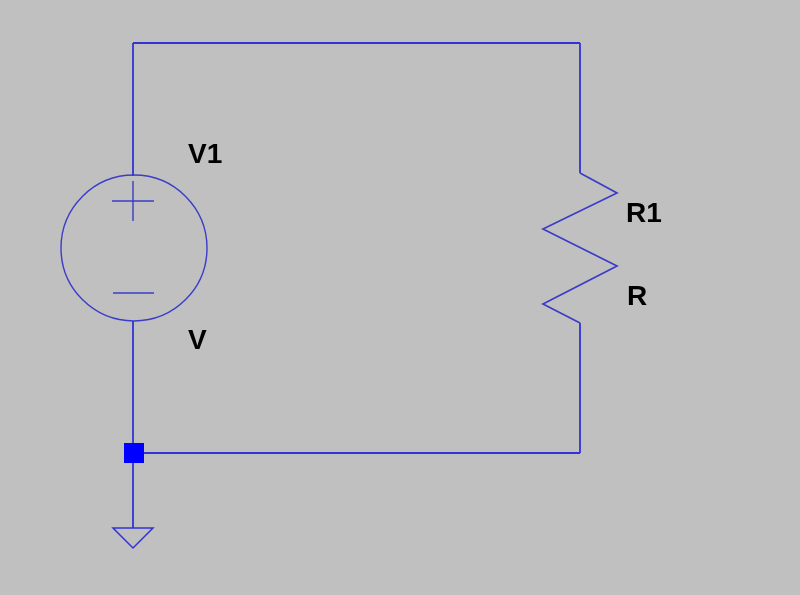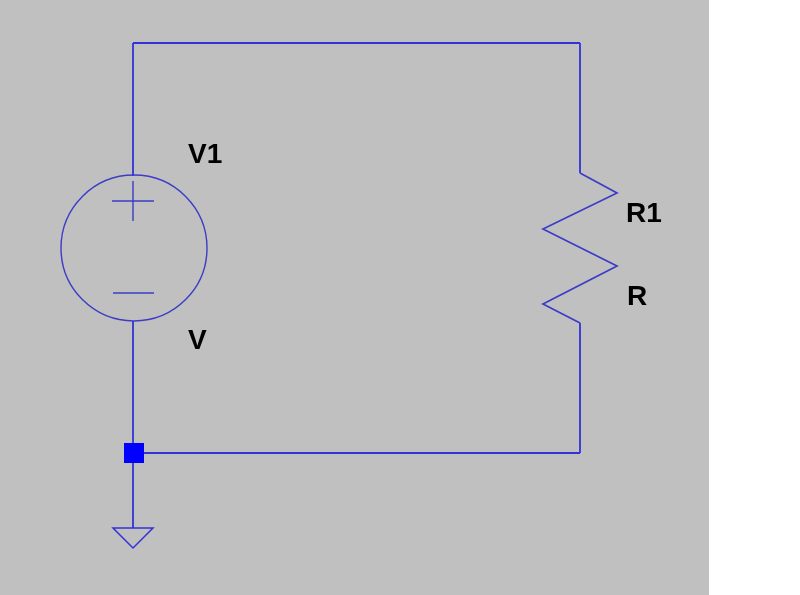--- a/index.html
+++ b/index.html
@@ -1,18 +1,18 @@
 <!DOCTYPE html>
 <html><head>
 <meta charset="utf-8">
 <style>
   html, body { margin: 0; padding: 0; }
   .canvas {
     position: relative;
-    width: 709px;
+    width: 800px;
     height: 595px;
     background: #c0c0c0;
     overflow: hidden;
     font-family: "Liberation Sans", sans-serif;
   }
   svg { display: block; }
   .wire   { stroke: #3232d6; stroke-width: 1.8; fill: none; }
   .symbol { stroke: #3c3cc8; stroke-width: 1.4; fill: none; }
   .res    { stroke: #3c3cc8; stroke-width: 1.7; fill: none; stroke-linejoin: miter; }
   .gnd    { stroke: #3232d6; stroke-width: 1.5; fill: none; }

